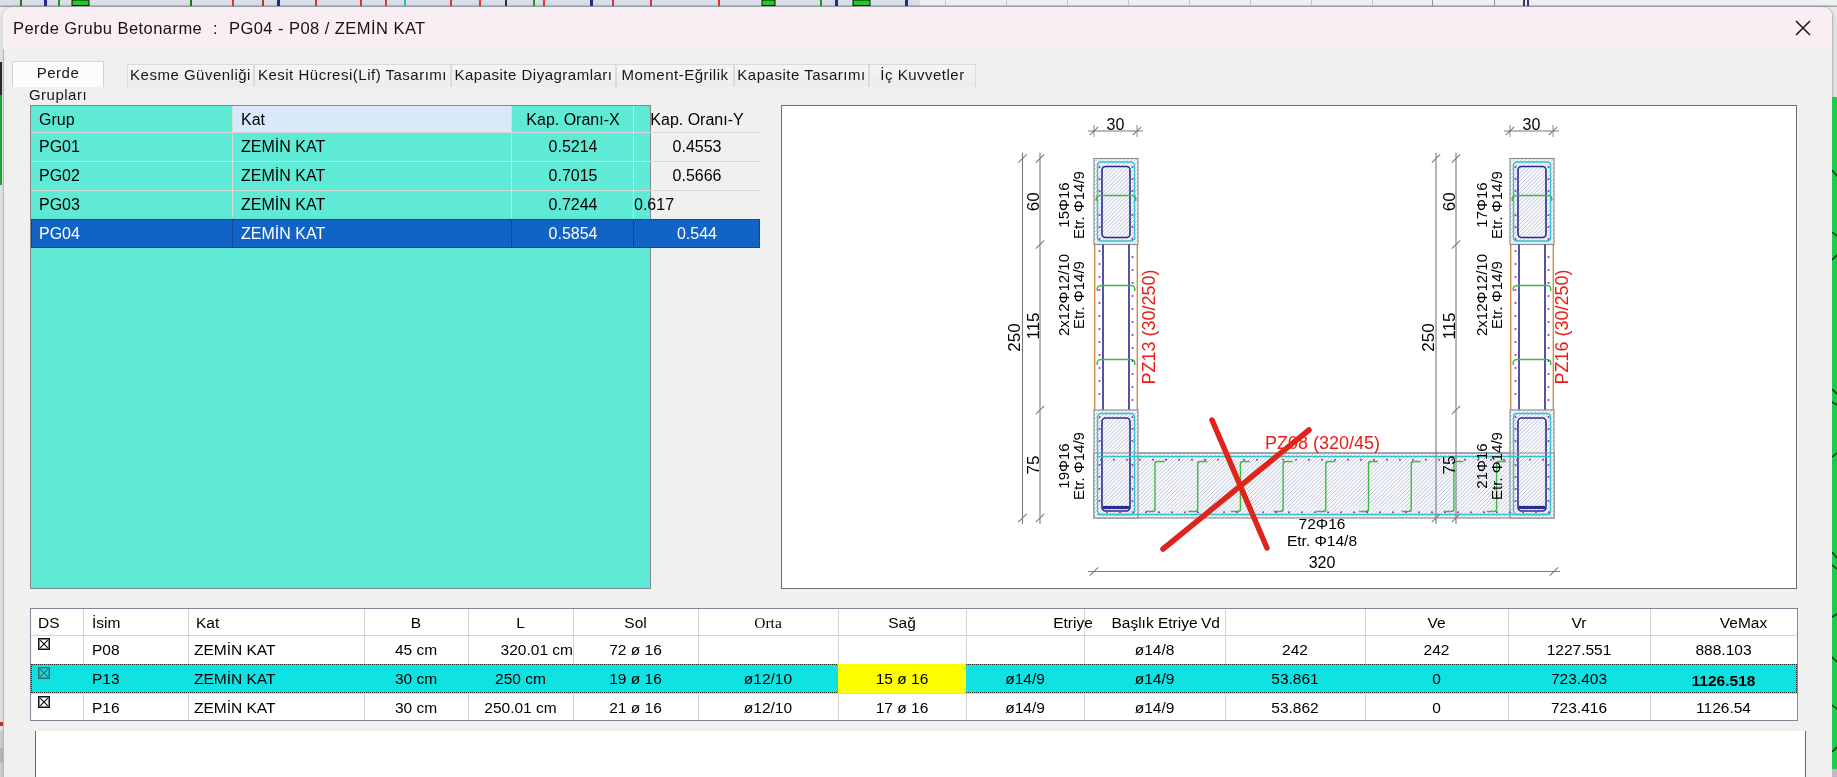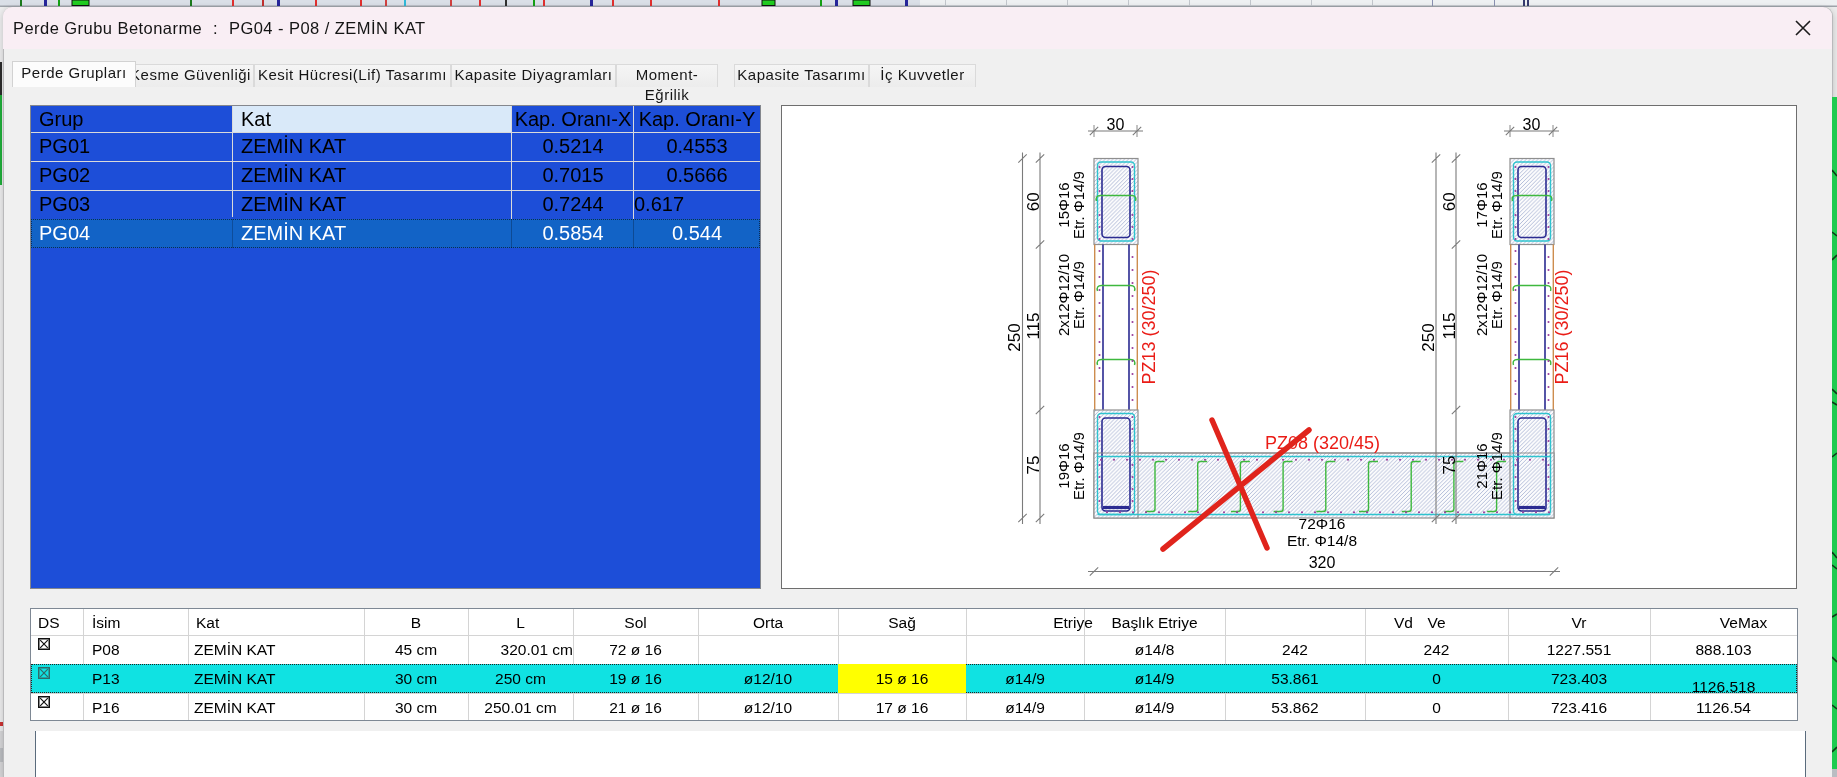--- a/index.html
+++ b/index.html
@@ -18,21 +18,21 @@
 #titlebar{left:3px;top:7px;width:1829px;height:42px;background:#f9eef4;border-radius:9px 9px 0 0;}
 #title{left:0;top:18px;width:100%;height:20px;font-size:16.5px;color:#141414;line-height:20px;letter-spacing:0.45px;}
 #title span{position:absolute;top:0;white-space:pre;}
 #closex{left:1795px;top:20px;width:16px;height:16px;}
 
 .tab{position:absolute;top:64px;height:23px;background:linear-gradient(#f5f5f5,#ececec);border:1px solid #dadada;
   border-bottom:none;font-size:15px;color:#161616;text-align:center;line-height:20px;letter-spacing:0.5px;
   box-sizing:border-box;}
 .tab.active{top:61px;height:26px;background:#fcfcfc;line-height:22px;z-index:3;border-color:#d2d2d2;}
 
-#ltable{left:30px;top:105px;width:731px;height:484px;background:#1d4ed8;border:1px solid #84878d;box-sizing:border-box;font-size:20px;}
+#ltable{left:30px;top:105px;width:621px;height:484px;background:#5eead4;border:1px solid #84878d;box-sizing:border-box;font-size:16px;}
 #ltable .hdr{position:absolute;top:0;height:26px;line-height:27px;color:#000;}
 #ltable .cell{position:absolute;height:29px;line-height:29px;}
 #ltable .vline{position:absolute;top:0;width:1px;background:#dadada;}
 #ltable .hline{position:absolute;left:0;width:729px;height:1px;background:#dadada;}
 #selrow{position:absolute;left:0px;top:113px;width:729px;height:29px;background:#1263c6;outline:1px dotted #0a2c55;outline-offset:-1px;}
 #selrow .cell{color:#fff;}
 
 #btable{left:30px;top:608px;width:1768px;height:113px;background:#fff;border:1px solid #7e8894;box-sizing:border-box;font-size:15.5px;}
 #btable .hdr{position:absolute;top:0;height:26px;line-height:27px;}
 #btable .vline{position:absolute;width:1px;background:#d4d4d4;top:0;height:111px;}
@@ -117,25 +117,25 @@
 <div class="abs" id="titlebar"></div>
 <div class="abs" id="title">
     <span style="left:13px;">Perde Grubu Betonarme</span>
     <span style="left:213px;">:</span>
     <span style="left:229px;">PG04 - P08 / ZEMİN KAT</span>
   </div>
 <svg class="abs" id="closex" viewBox="0 0 16 16">
     <path d="M1 1 L15 15 M15 1 L1 15" stroke="#1c1c1c" stroke-width="1.6"></path>
   </svg>
 
-<div class="tab active" style="left:12px;width:124px;">Perde Grupları</div>
+<div class="tab active" style="left:12px;width:92px;">Perde Grupları</div>
 <div class="tab" style="left:127px;width:127px;">Kesme Güvenliği</div>
 <div class="tab" style="left:254px;width:197px;">Kesit Hücresi(Lif) Tasarımı</div>
 <div class="tab" style="left:451px;width:165px;">Kapasite Diyagramları</div>
-<div class="tab" style="left:616px;width:102px;">Moment-Eğrilik</div>
+<div class="tab" style="left:616px;width:118px;">Moment-Eğrilik</div>
 <div class="tab" style="left:734px;width:135px;">Kapasite Tasarımı</div>
 <div class="tab" style="left:869px;width:107px;">İç Kuvvetler</div>
 
 <div class="abs" id="ltable">
   <div class="hdr" style="left:0;width:729px;border-bottom:1px solid #dcdcdc;"></div>
   <div class="hdr" style="left:202px;width:279px;background:#d9e9f9;"></div>
   <div class="hdr" style="left:8px;">Grup</div>
   <div class="hdr" style="left:210px;">Kat</div>
   <div class="hdr" style="left:481px;width:122px;text-align:center;">Kap. Oranı-X</div>
   <div class="hdr" style="left:603px;width:126px;text-align:center;">Kap. Oranı-Y</div>
@@ -185,25 +185,25 @@
   <div class="vline" style="left:1619px;"></div>
   <div class="hline" style="top:26px;"></div>
   <div class="hline" style="top:55px;"></div>
   <div class="hline" style="top:84px;"></div>
   <div class="hdr" style="left:7px;">DS</div>
   <div class="hdr" style="left:61px;">İsim</div>
   <div class="hdr" style="left:165px;">Kat</div>
   <div class="hdr" style="left:333px;width:104px;text-align:center;">B</div>
   <div class="hdr" style="left:437px;width:105px;text-align:center;">L</div>
   <div class="hdr" style="left:542px;width:125px;text-align:center;">Sol</div>
-  <div class="hdr" style="left:667px;width:140px;text-align:center;">Orta</div>
+  <div class="hdr" style="left:667px;width:140px;text-align:center;font-family:Liberation Serif, serif;">Orta</div>
   <div class="hdr" style="left:807px;width:128px;text-align:center;">Sağ</div>
   <div class="hdr" style="left:935px;width:118px;text-align:center;padding-left:48px;">Etriye</div>
   <div class="hdr" style="left:1053px;width:141px;text-align:center;">Başlık Etriye</div>
-  <div class="hdr" style="left:1242px;width:140px;text-align:right;">Vd</div>
+  <div class="hdr" style="left:1170px;width:140px;text-align:left;">Vd</div>
   <div class="hdr" style="left:1334px;width:143px;text-align:center;">Ve</div>
   <div class="hdr" style="left:1477px;width:142px;text-align:center;">Vr</div>
   <div class="hdr" style="left:1619px;width:147px;text-align:center;padding-left:20px;">VeMax</div>
 
   <svg class="chk" style="top:29px;" viewBox="0 0 12 12">
       <rect x="0.75" y="0.75" width="10.5" height="10.5" fill="none" stroke="#111" stroke-width="1.5"></rect>
       <path d="M2.2 2.2 L9.8 9.8 M9.8 2.2 L2.2 9.8" stroke="#111" stroke-width="1.2"></path>
     </svg>
   <div class="bcell" style="left:61px;top:26px;">P08</div>
   <div class="bcell" style="left:163px;top:26px;">ZEMİN KAT</div>
@@ -227,21 +227,21 @@
     <div class="bcell" style="left:333px;top:0;width:104px;">30 cm</div>
     <div class="bcell" style="left:437px;top:0;width:105px;">250 cm</div>
     <div class="bcell" style="left:542px;top:0;width:125px;">19 ø 16</div>
     <div class="bcell" style="left:667px;top:0;width:140px;">ø12/10</div>
     <div class="bcell" style="left:807px;top:0;width:128px;">15 ø 16</div>
     <div class="bcell" style="left:935px;top:0;width:118px;">ø14/9</div>
     <div class="bcell" style="left:1053px;top:0;width:141px;">ø14/9</div>
     <div class="bcell" style="left:1194px;top:0;width:140px;">53.861</div>
     <div class="bcell" style="left:1334px;top:0;width:143px;">0</div>
     <div class="bcell" style="left:1477px;top:0;width:142px;">723.403</div>
-    <div class="bcell" style="left:1619px;top:8px;width:147px;">1126.518</div>
+    <div class="bcell" style="left:1619px;top:2px;width:147px;font-weight:bold;">1126.518</div>
   </div>
 
   <svg class="chk" style="top:87px;" viewBox="0 0 12 12">
       <rect x="0.75" y="0.75" width="10.5" height="10.5" fill="none" stroke="#111" stroke-width="1.5"></rect>
       <path d="M2.2 2.2 L9.8 9.8 M9.8 2.2 L2.2 9.8" stroke="#111" stroke-width="1.2"></path>
     </svg>
   <div class="bcell" style="left:61px;top:84px;">P16</div>
   <div class="bcell" style="left:163px;top:84px;">ZEMİN KAT</div>
   <div class="bcell" style="left:333px;top:84px;width:104px;">30 cm</div>
   <div class="bcell" style="left:437px;top:84px;width:105px;">250.01 cm</div>

